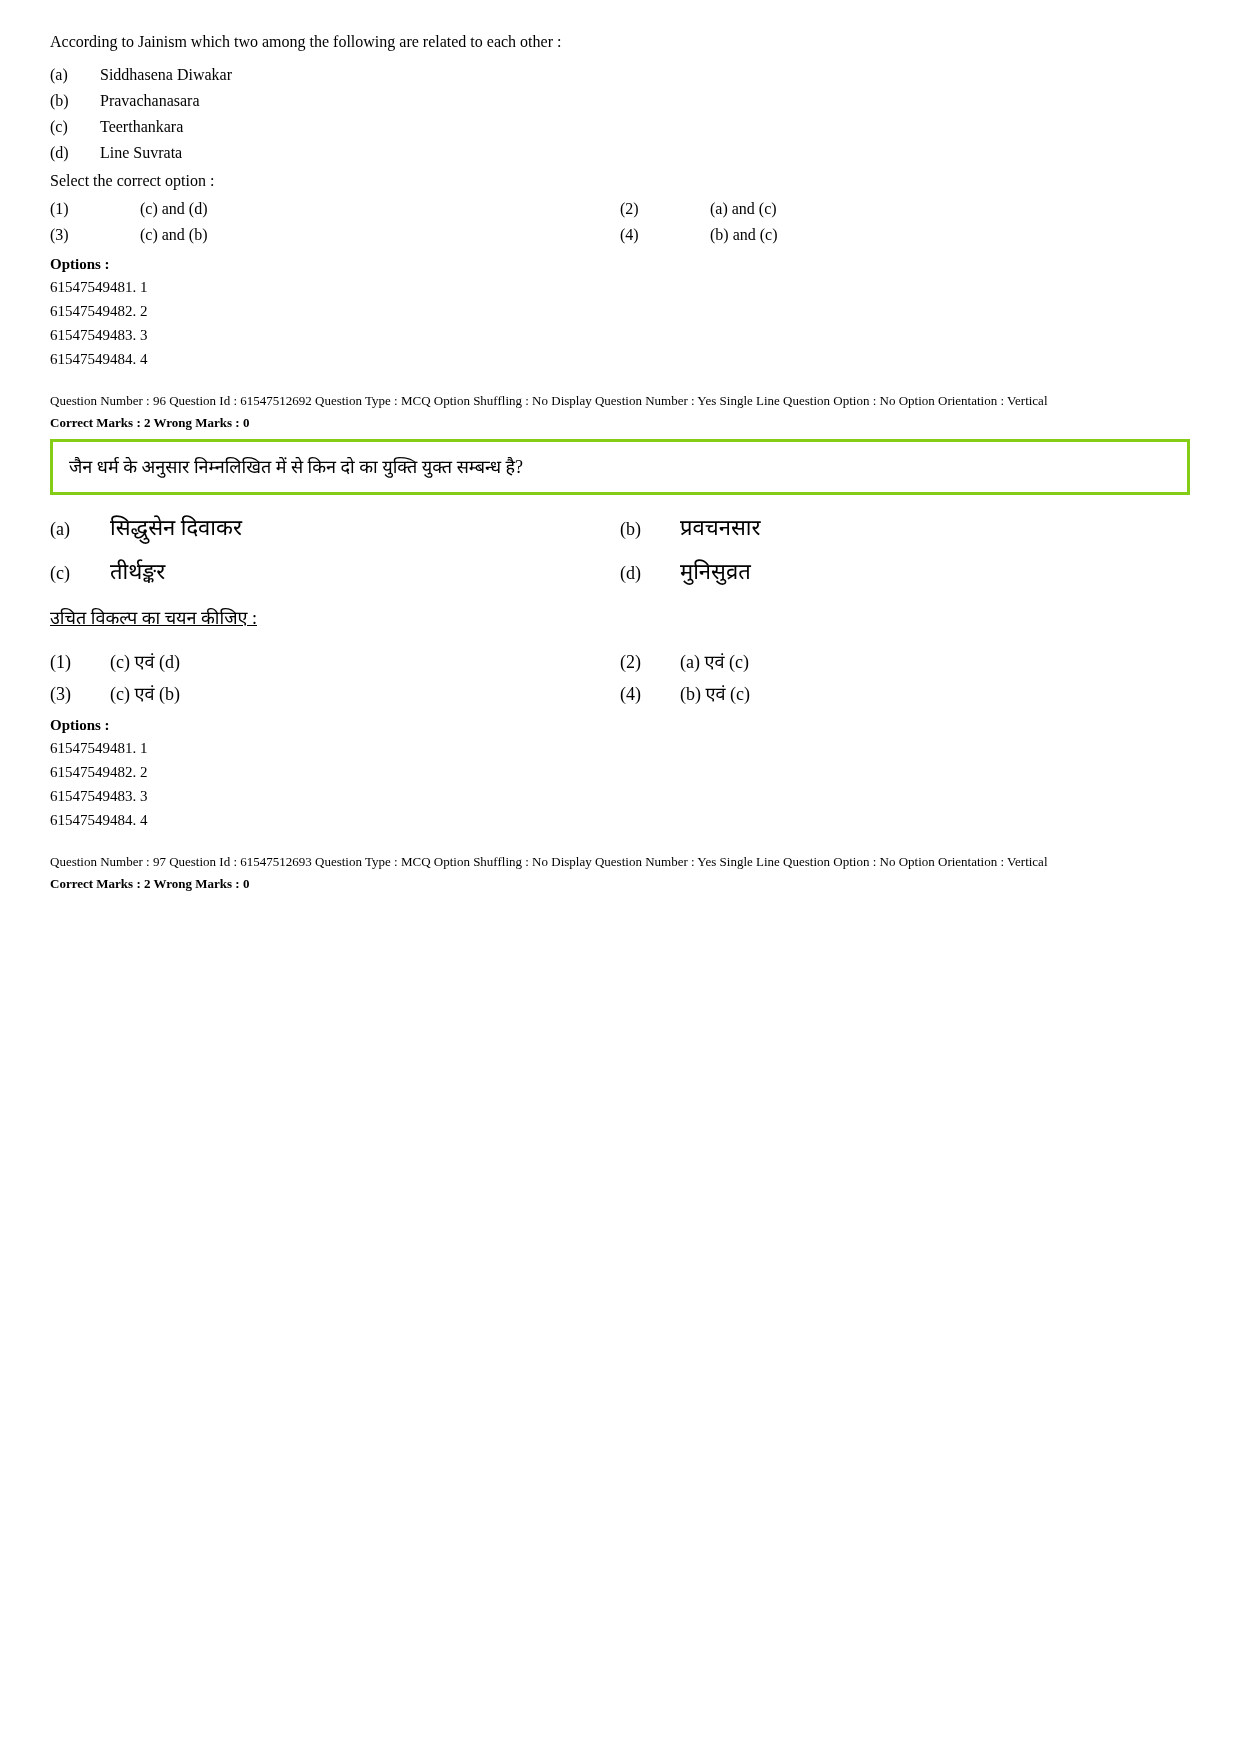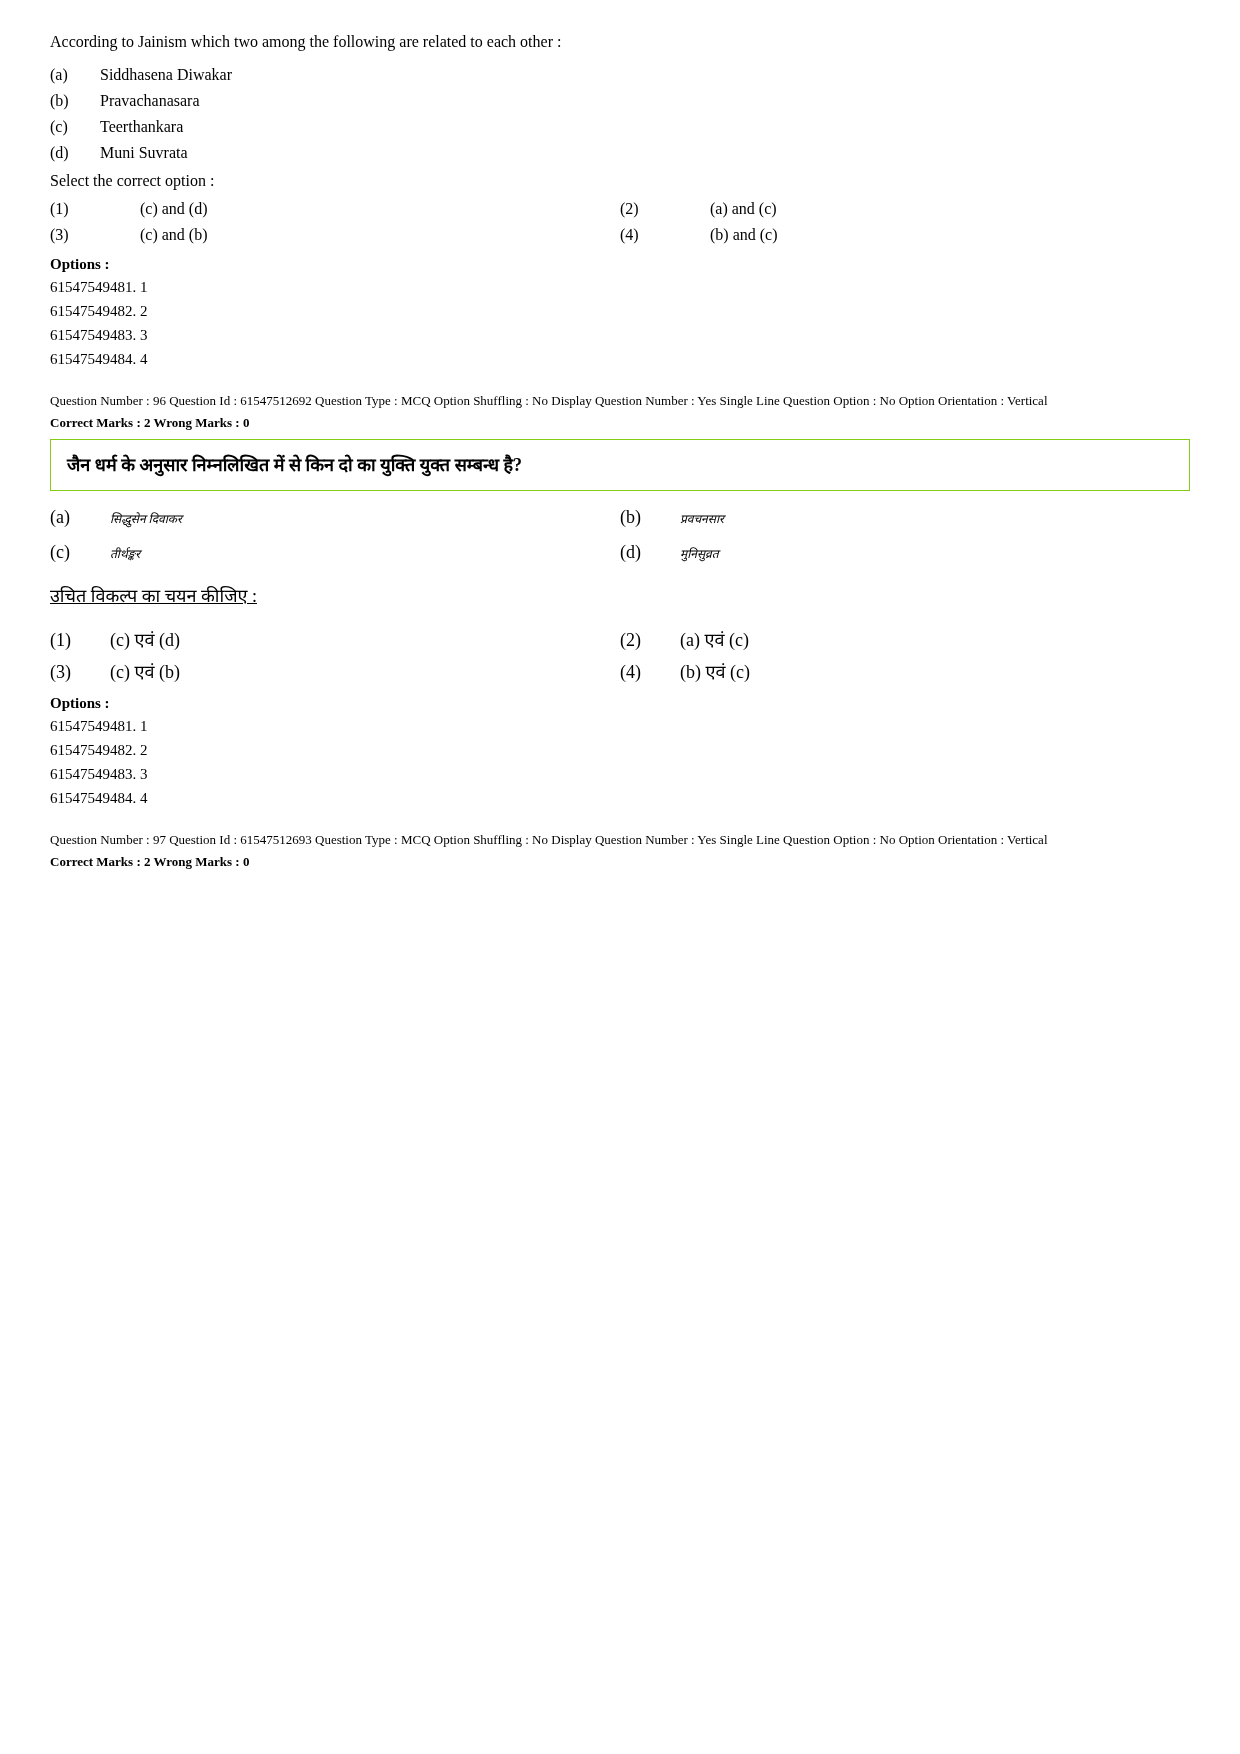--- a/index.html
+++ b/index.html
@@ -73,34 +73,32 @@
       line-height: 1.5;
       margin: 18px 0 4px 0;
       border-top: none;
     }
     .marks-info {
       font-size: 13px;
       font-weight: bold;
       margin-bottom: 8px;
     }
     .hindi-question-box {
-      border: 1px solid #84cc16;
+      border: 3px solid #84cc16;
       padding: 10px 16px;
       margin: 8px 0 16px 0;
       font-size: 18px;
       line-height: 1.6;
-      font-weight: bold;
     }
     .hindi-text {
       font-size: 18px;
       line-height: 1.7;
     }
     .hindi-option-text {
-      font-size: 12px;
-      font-style: italic;
+      font-size: 22px;
     }
     .hindi-answer-text {
       font-size: 18px;
       text-align: center;
     }
     .hindi-select-prompt {
       font-size: 18px;
       margin: 20px 0;
       text-decoration: underline;
     }
@@ -130,21 +128,21 @@
   <div class="option-row">
     <span class="option-label">(b)</span>
     <span class="option-text">Pravachanasara</span>
   </div>
   <div class="option-row">
     <span class="option-label">(c)</span>
     <span class="option-text">Teerthankara</span>
   </div>
   <div class="option-row">
     <span class="option-label">(d)</span>
-    <span class="option-text">Muni Suvrata</span>
+    <span class="option-text">Line Suvrata</span>
   </div>
 </div>
 
 <p class="select-prompt">Select the correct option :</p>
 
 <div class="answer-options">
   <div class="answer-option-row">
     <span class="answer-num">(1)</span>
     <span class="answer-text">(c) and (d)</span>
   </div>

